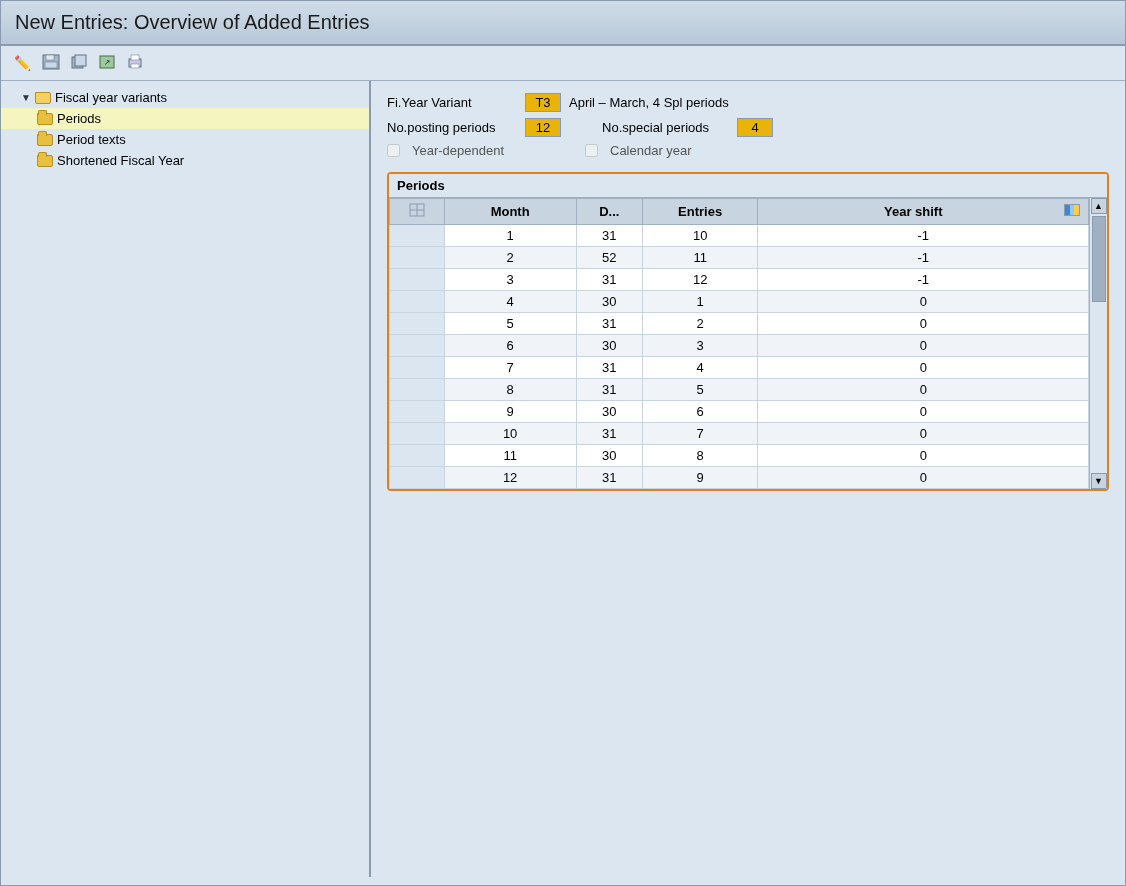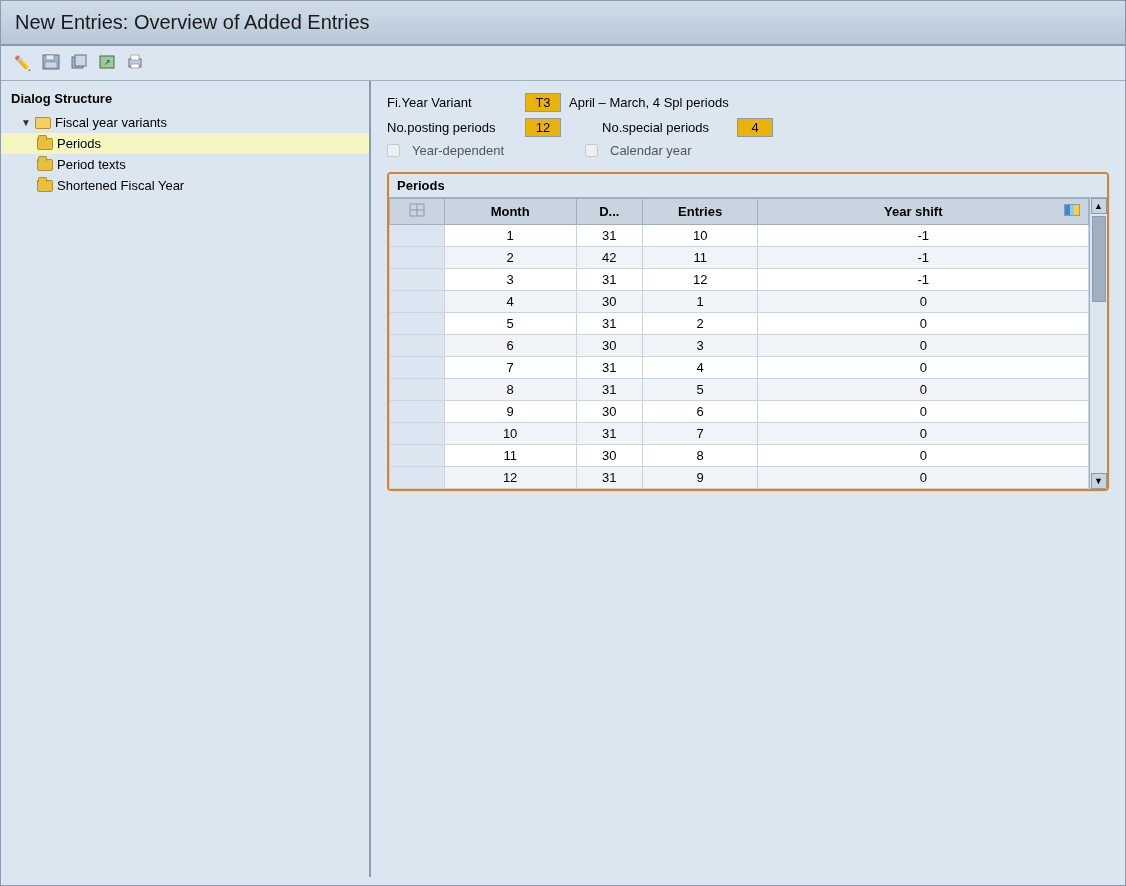--- a/index.html
+++ b/index.html
@@ -335,21 +335,20 @@
           <rect x="5" y="1" width="8" height="5" fill="#ffffff" stroke="#607080" stroke-width="0.5"></rect>
           <rect x="5" y="10" width="8" height="4" fill="#ffffff" stroke="#607080" stroke-width="0.5"></rect>
         </svg>
       </span>
     </button>
   </div>
 
   <div class="content-area">
 
     <div class="sidebar">
-      <div class="sidebar-title">Dialog Structure</div>
 
       <div class="tree-item indent1">
         <span class="toggle-arrow">▼</span>
         <span class="folder-open"></span>
         <span>Fiscal year variants</span>
       </div>
 
       <div class="tree-item indent2 selected">
         <span class="folder"></span>
         <span>Periods</span>
@@ -425,21 +424,21 @@
               <tr>
                     <td style="background: rgb(220, 230, 240); text-align: center; font-size: 11px; color: rgb(102, 102, 102);"></td>
                     <td class="col-month" style="background: rgb(255, 255, 255);">1</td>
                     <td class="col-day" style="background: rgb(255, 255, 255);">31</td>
                     <td class="col-period" style="background: rgb(255, 255, 255);">10</td>
                     <td class="col-year" style="background: rgb(255, 255, 255);">-1</td>
                   </tr>
                   <tr>
                     <td style="background: rgb(220, 230, 240); text-align: center; font-size: 11px; color: rgb(102, 102, 102);"></td>
                     <td class="col-month" style="background: rgb(240, 244, 248);">2</td>
-                    <td class="col-day" style="background: rgb(240, 244, 248);">42</td>
+                    <td class="col-day" style="background: rgb(240, 244, 248);">52</td>
                     <td class="col-period" style="background: rgb(240, 244, 248);">11</td>
                     <td class="col-year" style="background: rgb(240, 244, 248);">-1</td>
                   </tr>
                   <tr>
                     <td style="background: rgb(220, 230, 240); text-align: center; font-size: 11px; color: rgb(102, 102, 102);"></td>
                     <td class="col-month" style="background: rgb(255, 255, 255);">3</td>
                     <td class="col-day" style="background: rgb(255, 255, 255);">31</td>
                     <td class="col-period" style="background: rgb(255, 255, 255);">12</td>
                     <td class="col-year" style="background: rgb(255, 255, 255);">-1</td>
                   </tr>

